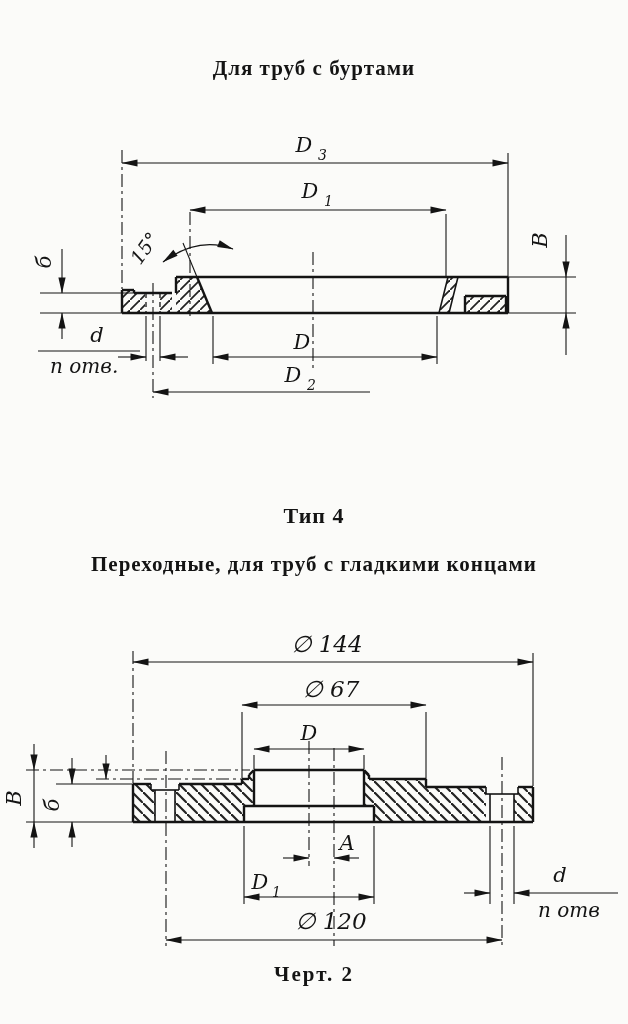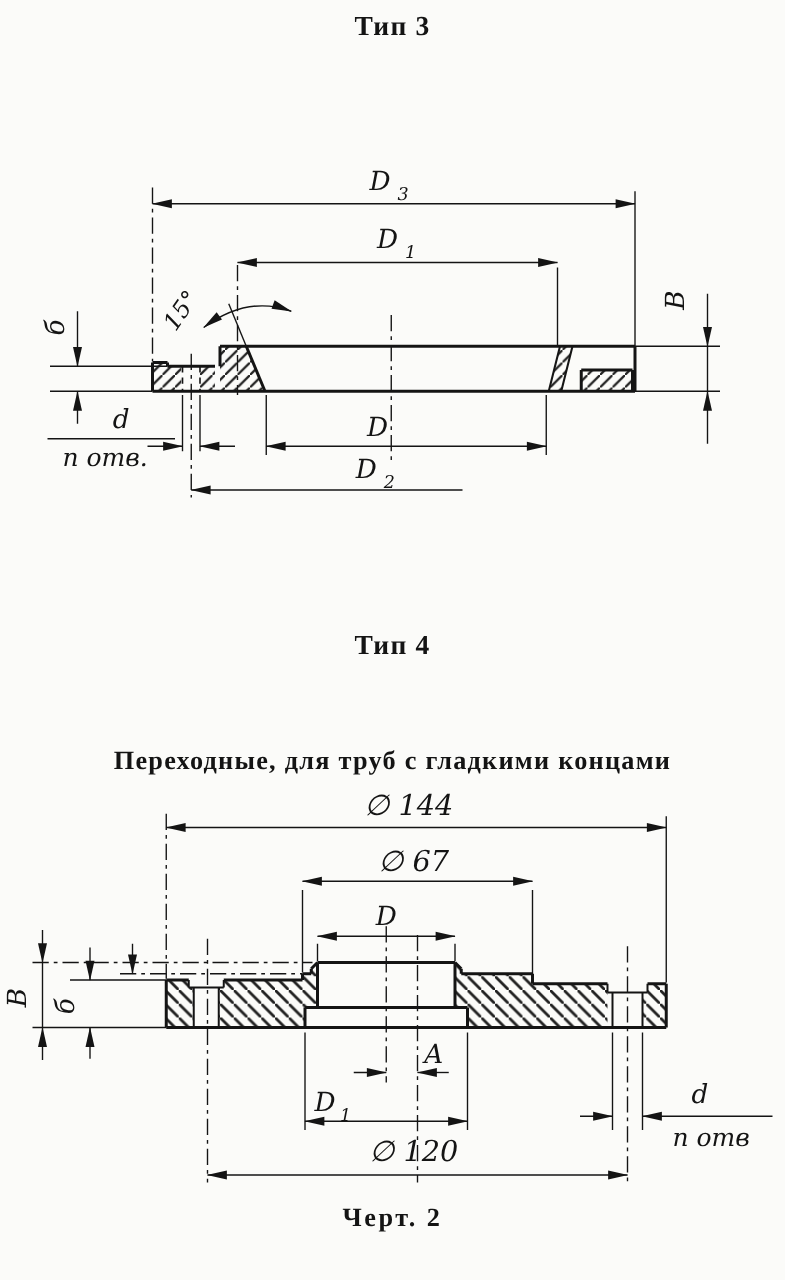--- a/index.html
+++ b/index.html
@@ -24,21 +24,21 @@
   .lbl-sub{font-size:14px;}
   .lbl-dia{font-size:23px;}
   .lbl-sm{font-size:19px;}
   .lbl-note{font-size:20px;}
 </style>
 </head>
 <body>
 
 <div id="page">
 
-  <div class="heading h-type" style="top:8px;">Тип 3</div>
+  <div class="heading h-sub" style="top:56px;">Для труб с буртами</div>
 
   <svg style="top:105px;" width="628" height="335" viewBox="0 105 628 335">
     <defs>
       <pattern id="h1" width="10" height="10" patternUnits="userSpaceOnUse">
         <path d="M-1,11 L11,-1" stroke="#222" stroke-width="1.8"></path>
       </pattern>
       <pattern id="h2" width="11" height="11" patternUnits="userSpaceOnUse">
         <path d="M-1,-1 L12,12" stroke="#222" stroke-width="2.2"></path>
       </pattern>
       <marker id="ah" markerUnits="userSpaceOnUse" markerWidth="18" markerHeight="10" refX="16.5" refY="5" orient="auto-start-reverse">
@@ -120,21 +120,21 @@
       <text class="lbl" text-anchor="middle" transform="rotate(-90 547 240)" x="547" y="240">В</text>
       <text class="lbl" x="97" y="342" text-anchor="middle">d</text>
       <text class="lbl-note" x="50" y="373">n отв.</text>
       <text class="lbl" x="302" y="349" text-anchor="middle">D</text>
       <text class="lbl" x="293" y="382" text-anchor="middle">D</text>
       <text class="lbl-sub" x="307" y="390">2</text>
     </g>
   </svg>
 
   <div class="heading h-type" style="top:503px;text-align:center;">Тип 4</div>
-  <div class="heading h-sub" style="top:552px;margin-top:44px;">Переходные, для труб с гладкими концами</div>
+  <div class="heading h-sub" style="top:552px;">Переходные, для труб с гладкими концами</div>
 
   <svg style="top:600px;" width="628" height="360" viewBox="0 600 628 360">
 
     <g>
       <polygon class="hatch2" points="133,784 151,784 151,790 155,790 155,822 133,822"></polygon>
       <polygon class="hatch2" points="179,784 242,784 242,779 249,779 249,775 254,770 254,806 244,806 244,822 175,822 175,790 179,790"></polygon>
       <polygon class="hatch2" points="364,770 369,775 369,779 426,779 426,787 486,787 486,822 374,822 374,806 364,806"></polygon>
       <polygon class="hatch2" points="518,787 533,787 533,822 514,822 514,794 518,794"></polygon>
     </g>
 

